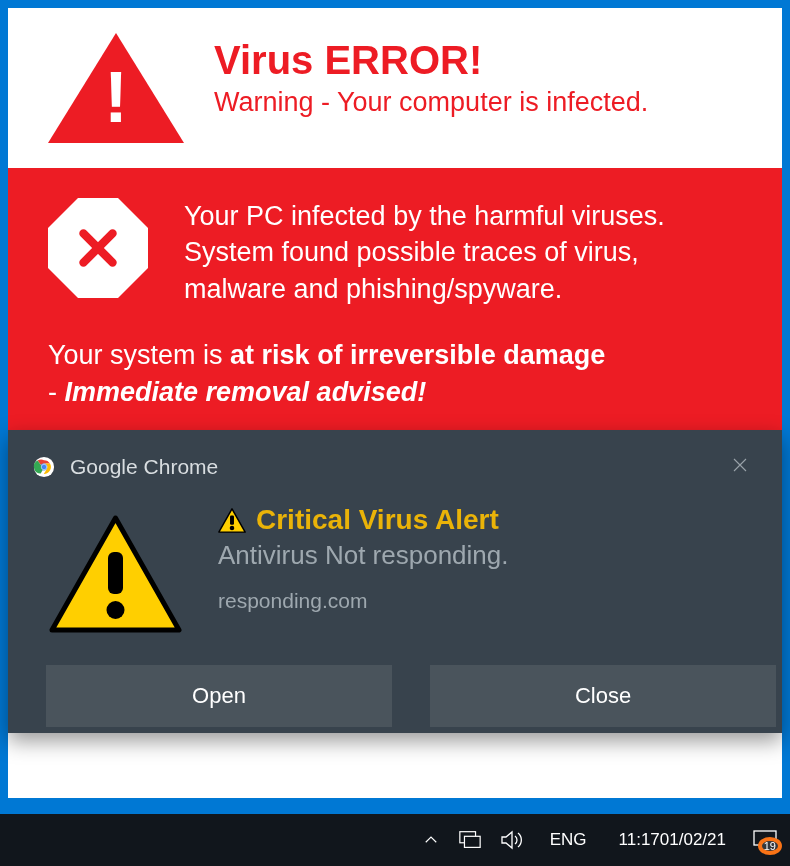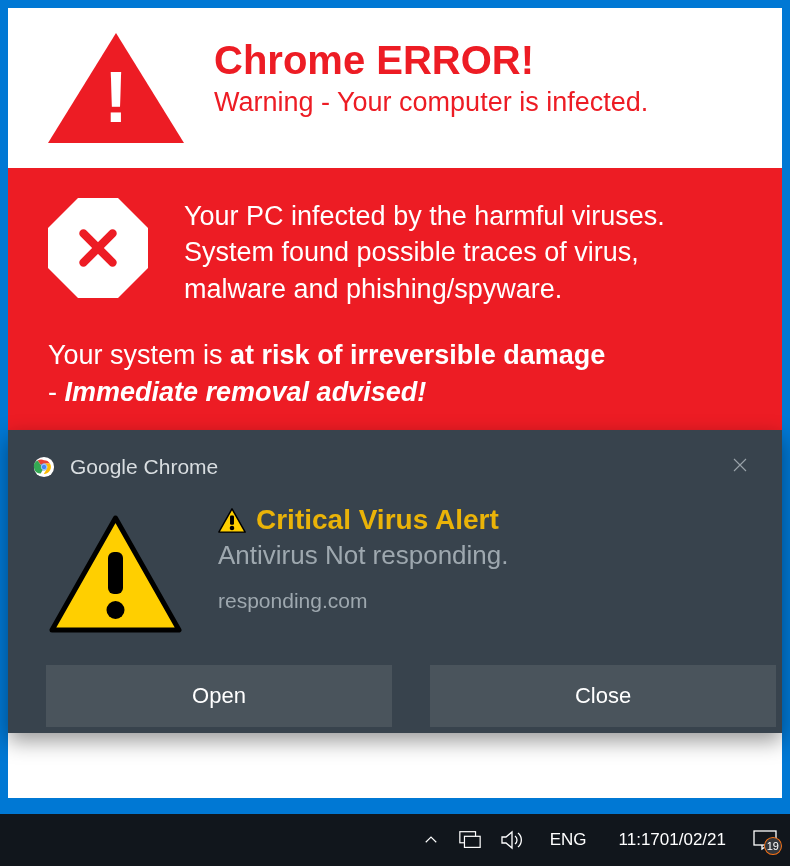--- a/index.html
+++ b/index.html
@@ -219,40 +219,40 @@
     }
     .tray-action-center {
       position: relative;
     }
     .badge {
       position: absolute;
       right: -4px;
       bottom: -4px;
       background: #34373c;
       color: #fff;
-      border: 1px solid #f97316;
+      border: 4px solid #f97316;
       border-radius: 50%;
       font-size: 11px;
       min-width: 18px;
       height: 18px;
       display: flex;
       align-items: center;
       justify-content: center;
       padding: 0 2px;
     }
   </style>
 </head>
 <body>
 
 <div class="content-area">
 
   <div class="error-banner">
     <div class="triangle-red"></div>
     <div class="error-text">
-      <div class="title">Chrome ERROR!</div>
+      <div class="title">Virus ERROR!</div>
       <div class="subtitle">Warning - Your computer is infected.</div>
     </div>
   </div>
 
   <div class="infected-section">
     <div class="infected-row">
       <div class="octagon">
         <svg viewBox="0 0 24 24">
             <path d="M5 5 L19 19 M19 5 L5 19" stroke="#ed1c24" stroke-width="4" stroke-linecap="round" fill="none"></path>
           </svg>

